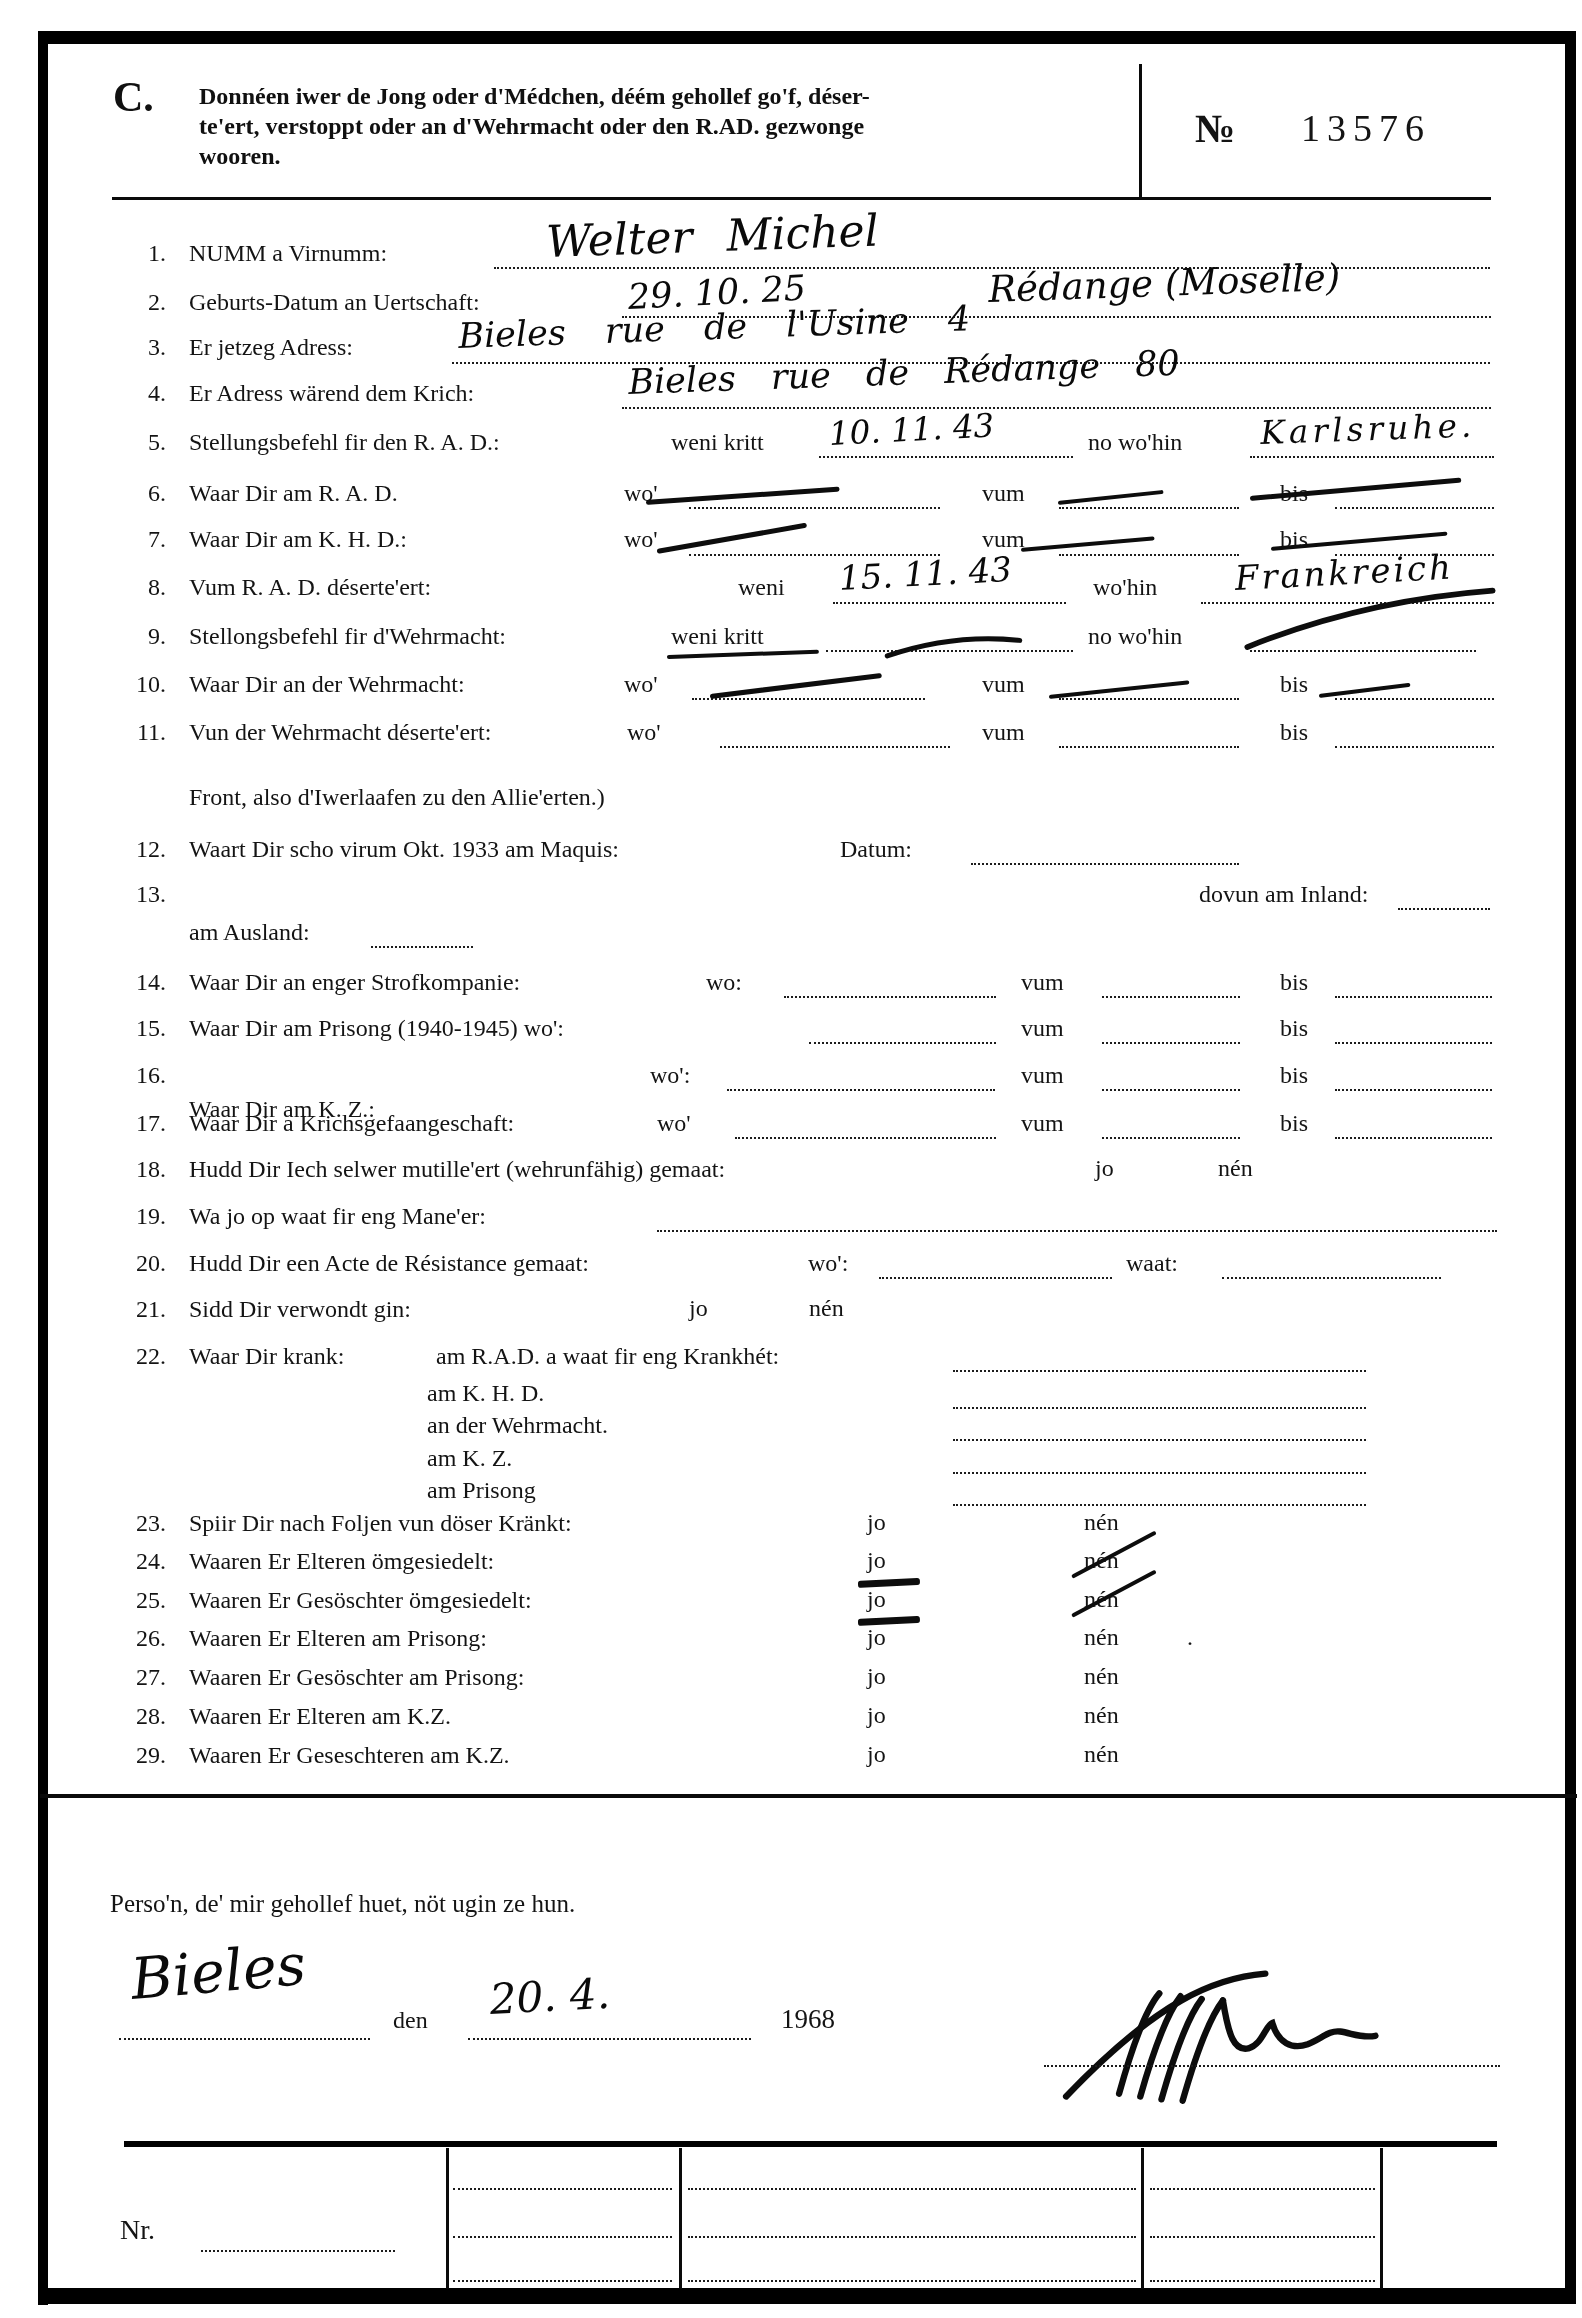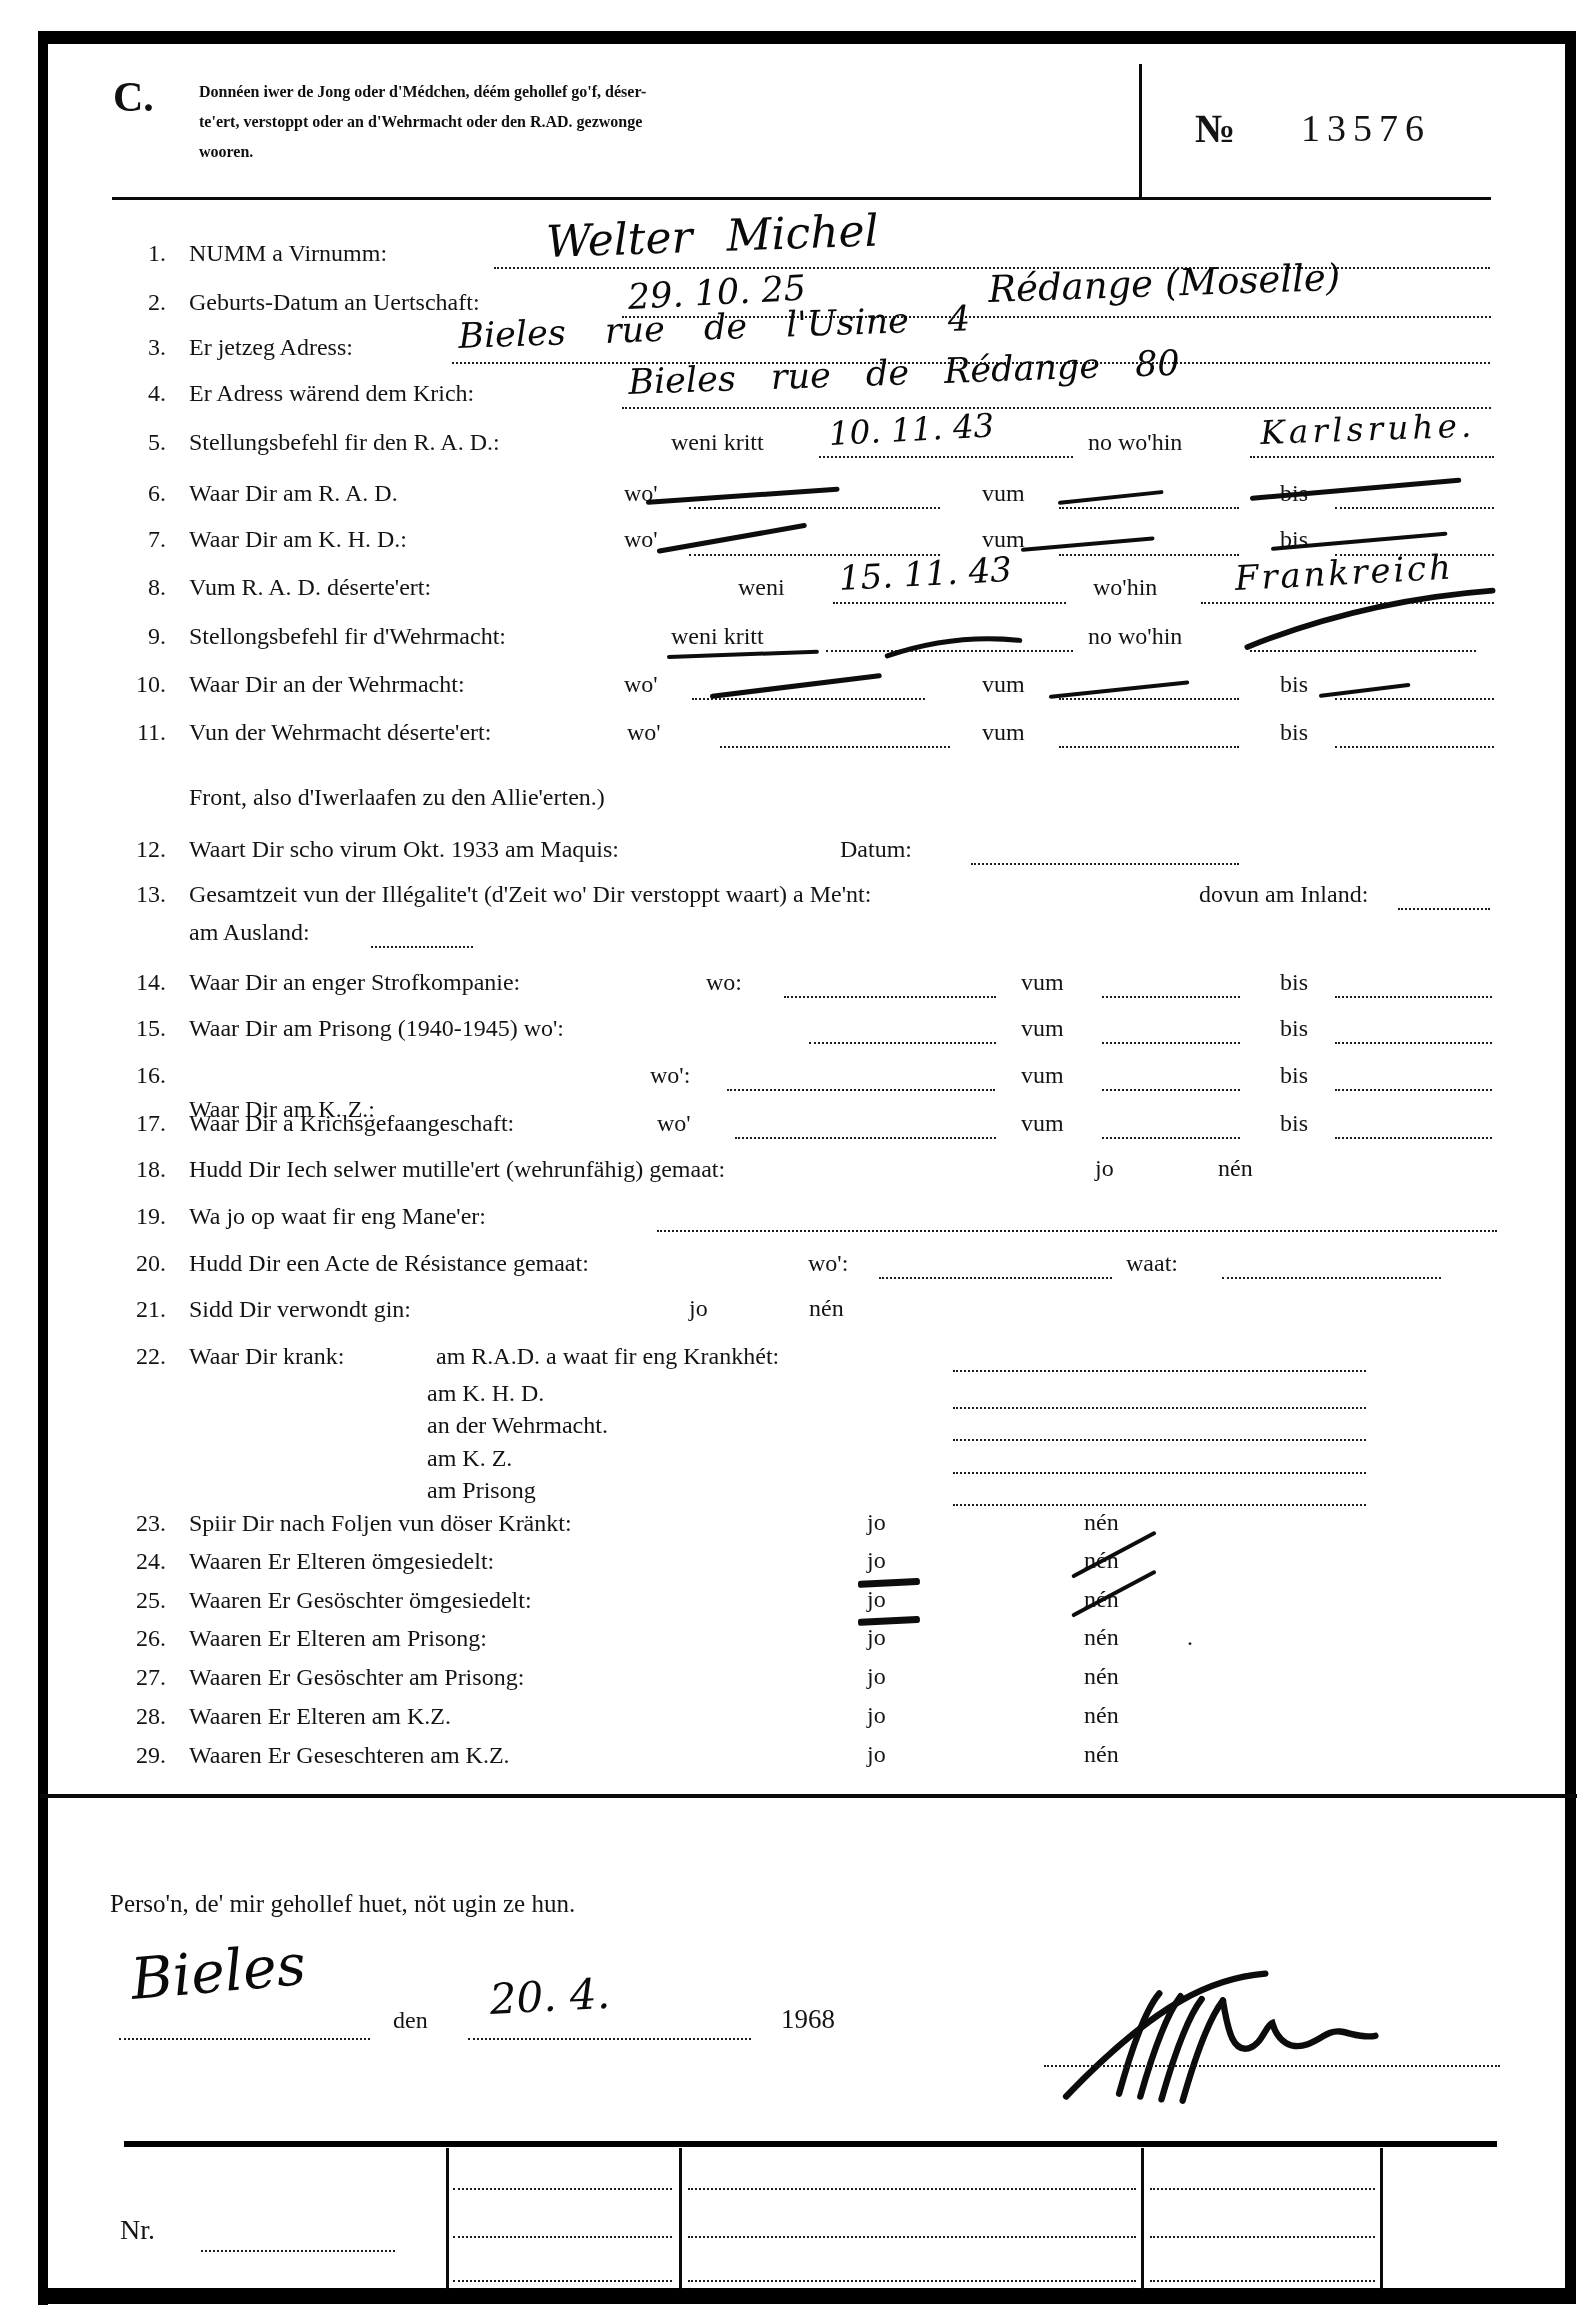--- a/index.html
+++ b/index.html
@@ -2,21 +2,21 @@
 <html style="font-size:11.3px"><head>
 <meta charset="utf-8">
 <style>
   html,body{margin:0;padding:0;background:#ffffff;}
   .page{position:relative;width:1582px;height:2319px;background:#fff;overflow:hidden;
         font-family:"Liberation Serif","DejaVu Serif",serif;color:#141414;}
   .bar{position:absolute;background:#000;}
   .rule{position:absolute;background:#0a0a0a;}
   .lbl{position:absolute;font-size:24px;line-height:1.2;white-space:nowrap;color:#141414;}
   .num{position:absolute;width:45px;text-align:right;font-size:24px;line-height:1.2;color:#141414;}
-  .hd{position:absolute;font-weight:bold;font-size:16px;white-space:nowrap;color:#101010;}
+  .hd{position:absolute;font-weight:bold;font-size:24px;white-space:nowrap;color:#101010;}
   .dots{position:absolute;height:0;border-bottom:2.1px dotted #1c1c1c;}
   .hw{position:absolute;font-family:"DejaVu Serif",serif;font-style:italic;font-weight:500;
       color:#0a0a0a;white-space:nowrap;transform-origin:left bottom;}
   .stroke{position:absolute;background:#0d0d0d;border-radius:2.8px;transform-origin:left center;}
   .svgmark{position:absolute;}
   .yn{position:absolute;font-size:24px;white-space:nowrap;color:#141414;}
 </style>
 </head>
 <body>
 
@@ -134,21 +134,20 @@
   <span class="lbl" style="left:1280px;top:718px">bis</span>
   <div class="dots" style="left:1335px;top:746px;width:159px"></div>
   <span class="lbl" style="left:189px;top:783px">Front, also d'Iwerlaafen zu den Allie'erten.)</span>
 
   <span class="num" style="left:121px;top:835px">12.</span>
   <span class="lbl" style="left:189px;top:835px">Waart Dir scho virum Okt. 1933 am Maquis:</span>
   <span class="lbl" style="left:840px;top:835px">Datum:</span>
   <div class="dots" style="left:971px;top:863px;width:268px"></div>
 
   <span class="num" style="left:121px;top:880px">13.</span>
-  <span class="lbl" style="left:189px;top:880px">Gesamtzeit vun der Illégalite't (d'Zeit wo' Dir verstoppt waart) a Me'nt:</span>
   <span class="lbl" style="left:1199px;top:880px">dovun am Inland:</span>
   <div class="dots" style="left:1398px;top:908px;width:92px"></div>
   <span class="lbl" style="left:189px;top:918px">am Ausland:</span>
   <div class="dots" style="left:371px;top:946px;width:102px"></div>
 
   <span class="num" style="left:121px;top:968px">14.</span>
   <span class="lbl" style="left:189px;top:968px">Waar Dir an enger Strofkompanie:</span>
   <span class="lbl" style="left:706px;top:968px">wo:</span>
   <div class="dots" style="left:784px;top:996px;width:212px"></div>
   <span class="lbl" style="left:1021px;top:968px">vum</span>

